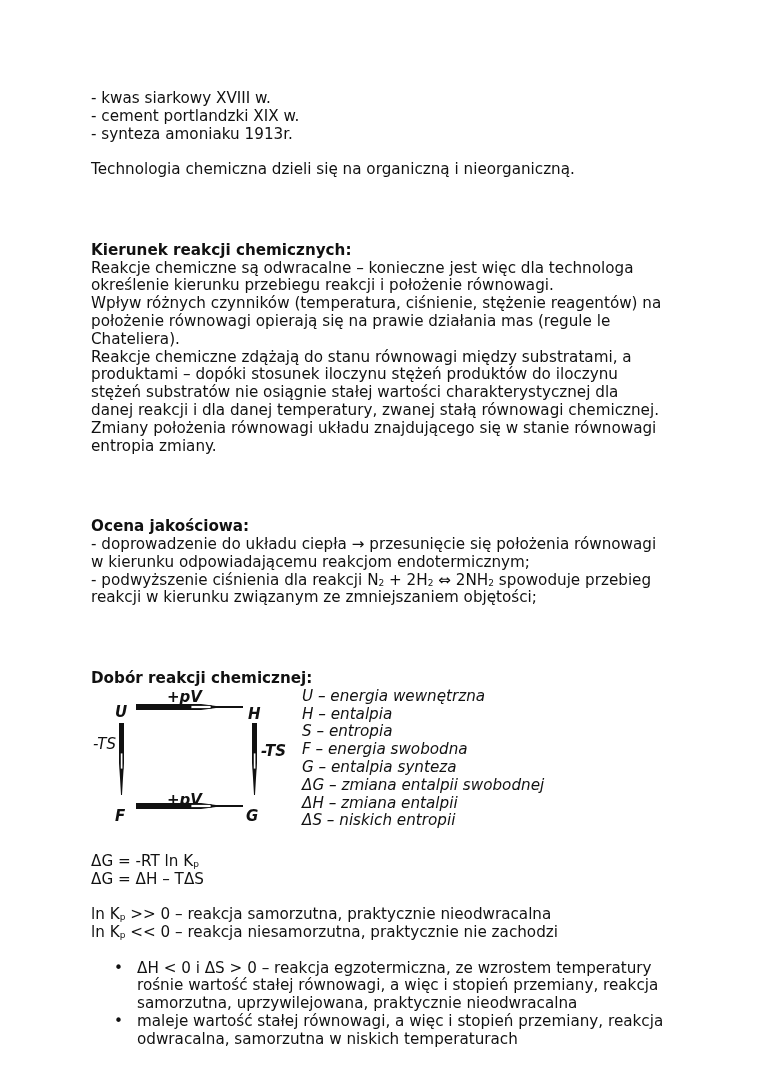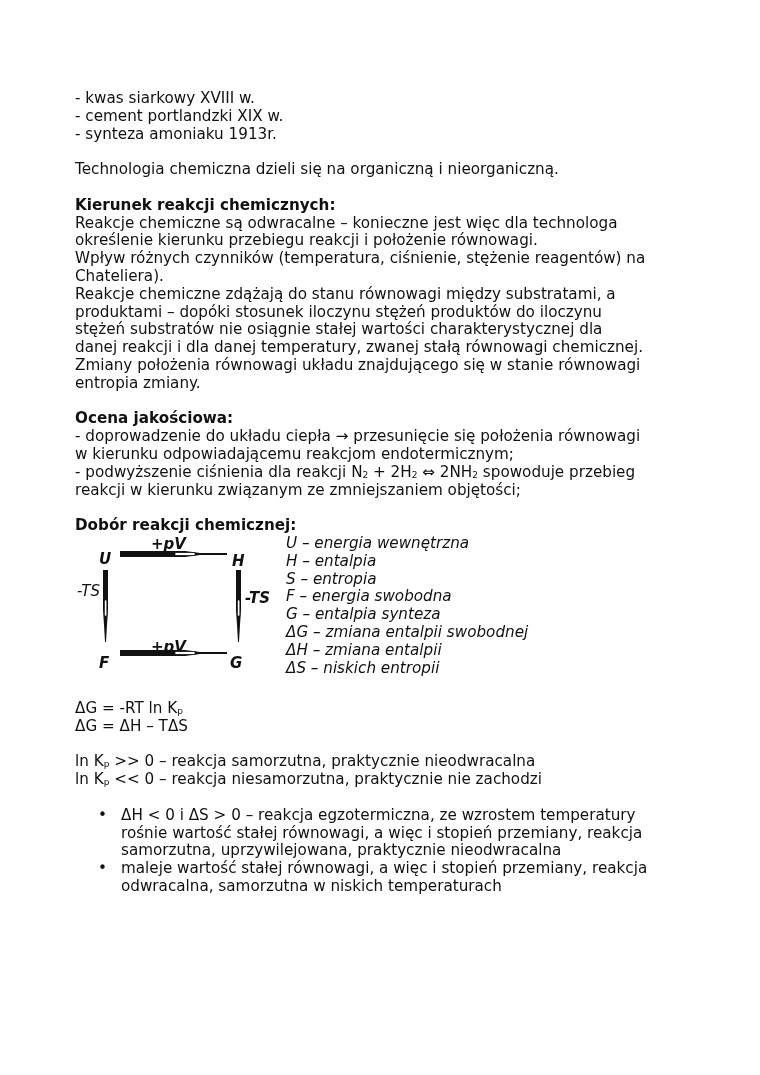--- a/index.html
+++ b/index.html
@@ -1,21 +1,21 @@
 <!DOCTYPE html>
 <html><head>
 <meta charset="utf-8">
 <style>
   html, body { margin: 0; padding: 0; background: #ffffff; }
   body { width: 760px; height: 1075px; position: relative; overflow: hidden;
          font-family: "DejaVu Sans", sans-serif; font-size: 15.2px; color: #111; }
-  .page { position: absolute; left: 75px; top: 90px; width: 600px; }
+  .page { position: absolute; left: 91px; top: 90px; width: 600px; }
   .line { line-height: 17.8px; white-space: nowrap; }
   .gap { height: 17.8px; }
-  .heading { font-weight: bold; }
+  .heading { font-weight: bold; margin-top: 45px; }
   sub { font-size: 9px; vertical-align: -1px; line-height: 0; }
   .diagram-row { position: relative; height: 160px; font-style: italic; }
   .diagram { position: absolute; left: 0; top: 0; width: 200px; height: 160px; }
   .legend { position: absolute; left: 211px; top: 0; }
   ul.bullets { list-style: none; margin: 0; padding: 0; }
   ul.bullets li { position: relative; padding-left: 46px; line-height: 17.8px; }
   ul.bullets li .bullet { position: absolute; left: 23px; top: 0; }
 </style>
 </head>
 <body>
@@ -29,20 +29,21 @@
   </div>
   <div class="gap"></div>
   <div class="line">Technologia chemiczna dzieli się na organiczną i nieorganiczną.</div>
   <div class="gap"></div>
 
   <div class="line heading">Kierunek reakcji chemicznych:</div>
   <div>
     <div class="line">Reakcje chemiczne są odwracalne – konieczne jest więc dla technologa</div>
     <div class="line">określenie kierunku przebiegu reakcji i położenie równowagi.</div>
     <div class="line">Wpływ różnych czynników (temperatura, ciśnienie, stężenie reagentów) na</div>
+    <div class="line">położenie równowagi opierają się na prawie działania mas (regule le</div>
     <div class="line">Chateliera).</div>
     <div class="line">Reakcje chemiczne zdążają do stanu równowagi między substratami, a</div>
     <div class="line">produktami – dopóki stosunek iloczynu stężeń produktów do iloczynu</div>
     <div class="line">stężeń substratów nie osiągnie stałej wartości charakterystycznej dla</div>
     <div class="line">danej reakcji i dla danej temperatury, zwanej stałą równowagi chemicznej.</div>
     <div class="line">Zmiany położenia równowagi układu znajdującego się w stanie równowagi</div>
     <div class="line">entropia zmiany.</div>
   </div>
   <div class="gap"></div>
 

